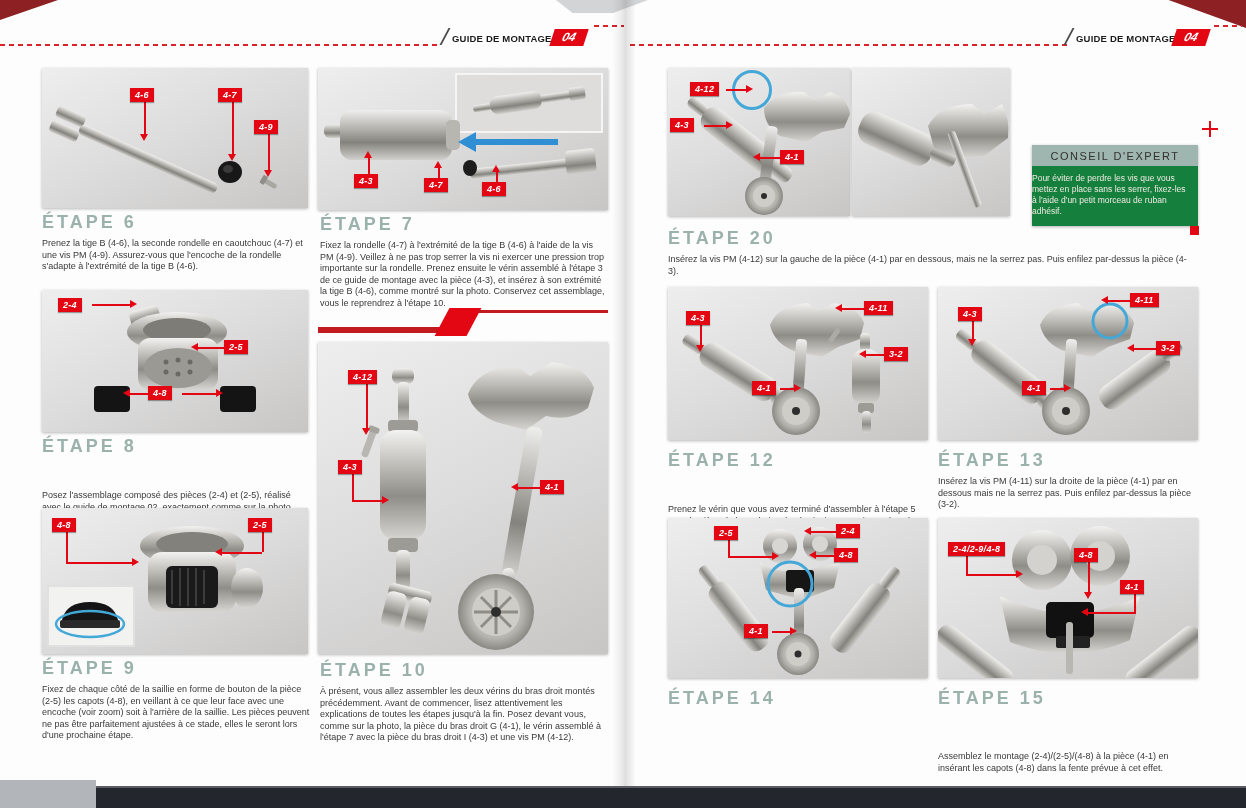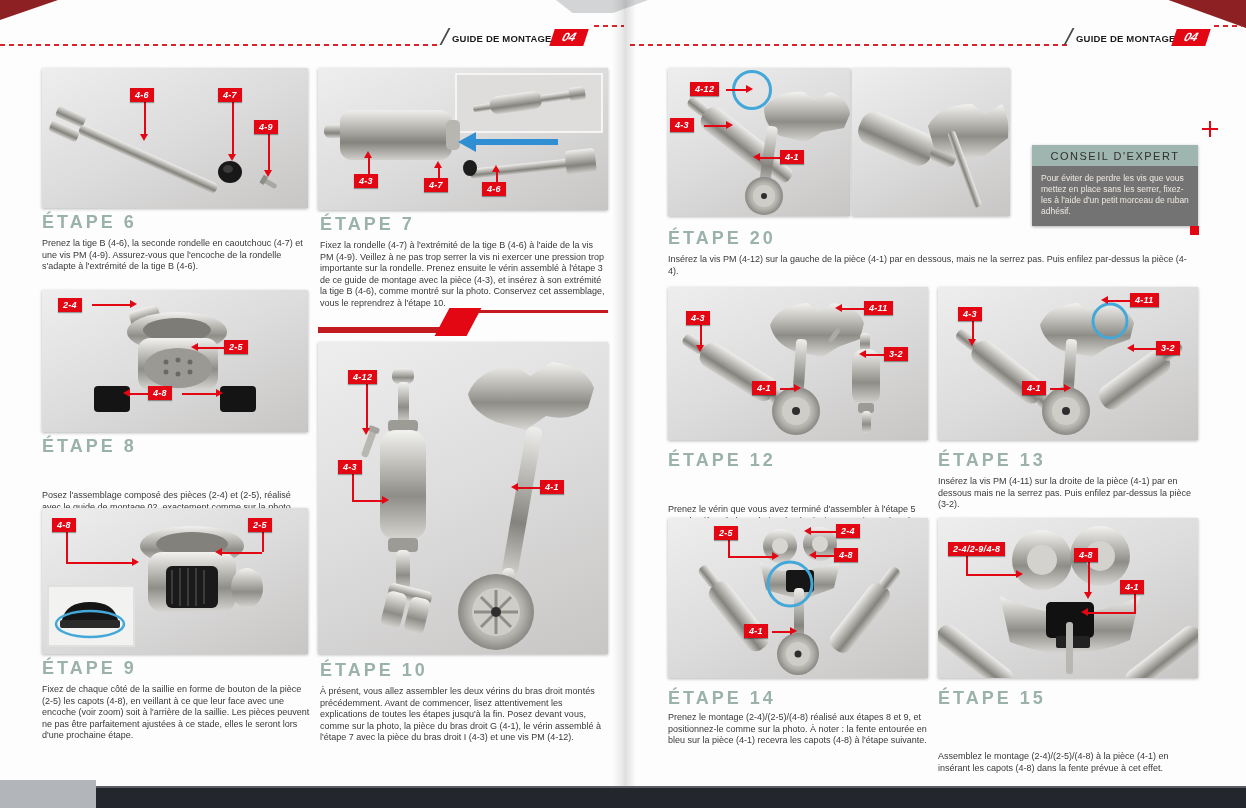--- a/index.html
+++ b/index.html
@@ -24,21 +24,21 @@
   .step-text{position:absolute;color:#39393a;font-size:9px;line-height:11.5px;}
   .dashes{position:absolute;height:2px;
           background:repeating-linear-gradient(to right,#d8232a 0 5px,transparent 5px 9px);}
   .hdr-label{position:absolute;font-size:9.5px;font-weight:bold;color:#1b1b1b;letter-spacing:.2px;white-space:nowrap;}
   .hdr-slash{position:absolute;width:2px;height:17px;background:#4a4a4a;transform:skewX(-28deg);}
   .badge{position:absolute;background:#e30613;color:#fff;font-weight:bold;font-style:italic;
          font-size:12px;width:34px;height:17px;line-height:17px;text-align:center;transform:skewX(-18deg);}
   .tip{position:absolute;left:1032px;top:145px;width:166px;box-shadow:0 1px 3px rgba(0,0,0,.3);}
   .tip-head{background:#9fb5b0;color:#31302c;font-weight:normal;letter-spacing:1.5px;text-align:center;
             font-size:11px;padding:5px 0 4px 0;}
-  .tip-body{background:#737373;color:#efe9e2;font-size:8.5px;line-height:11px;padding:7px 9px 9px 9px;}
+  .tip-body{background:#15803d;color:#efe9e2;font-size:8.5px;line-height:11px;padding:7px 9px 9px 0;}
 </style>
 </head>
 <body>
 
 <svg width="0" height="0" style="position:absolute">
   <defs>
     <linearGradient id="met" x1="0" y1="0" x2="0" y2="1">
       <stop offset="0" stop-color="#f2f2f0"></stop>
         <stop offset=".35" stop-color="#bab8b3"></stop>
       <stop offset=".6" stop-color="#8f8d88"></stop>
@@ -283,21 +283,21 @@
   <div style="position:absolute;left:1202px;top:128px;width:16px;height:2px;background:#e30613"></div>
   <div style="position:absolute;left:1209px;top:121px;width:2px;height:16px;background:#e30613"></div>
 
   <div class="tip">
     <div class="tip-head">CONSEIL D'EXPERT</div>
     <div class="tip-body">Pour éviter de perdre les vis que vous mettez en place sans les serrer, fixez-les à l'aide d'un petit morceau de ruban adhésif.</div>
   </div>
   <div style="position:absolute;left:1190px;top:226px;width:9px;height:9px;background:#e30613"></div>
 
   <div class="step-title" style="left:668px;top:228px">ÉTAPE 20</div>
-  <div class="step-text" style="left:668px;top:254px;width:525px">Insérez la vis PM (4-12) sur la gauche de la pièce (4-1) par en dessous, mais ne la serrez pas. Puis enfilez par-dessus la pièce (4-4).</div>
+  <div class="step-text" style="left:668px;top:254px;width:525px">Insérez la vis PM (4-12) sur la gauche de la pièce (4-1) par en dessous, mais ne la serrez pas. Puis enfilez par-dessus la pièce (4-3).</div>
 
   <div class="photo" style="left:668px;top:287px;width:260px;height:153px">
     <svg width="260" height="153">
       <path d="M102 38 q8 -20 38 -22 l10 8 16 -8 q24 4 30 20 l-4 16 -22 8 -16 10 -28 -6 q-20 -8 -24 -26 z" fill="url(#met)"></path>
       <g transform="rotate(32 70 85)">
         <rect x="6" y="78" width="24" height="13" rx="5" fill="url(#metH)"></rect>
         <rect x="28" y="72" width="84" height="26" rx="11" fill="url(#metH)"></rect>
         <rect x="110" y="76" width="26" height="17" rx="6" fill="url(#metH)"></rect>
       </g>
       <rect x="126" y="52" width="11" height="66" rx="4" fill="url(#metH)" transform="rotate(4 131 85)"></rect>
@@ -422,21 +422,20 @@
     <span class="callout" style="left:136px;top:30px">4-8</span>
     <div class="lead v" style="left:150px;top:44px;height:30px"></div>
     <div class="tri d" style="left:146px;top:74px"></div>
     <span class="callout" style="left:182px;top:62px">4-1</span>
     <div class="lead v" style="left:196px;top:76px;height:18px"></div>
     <div class="lead h" style="left:150px;top:94px;width:48px"></div>
     <div class="tri l" style="left:143px;top:90px"></div>
   </div>
 
   <div class="step-title" style="left:668px;top:688px">ÉTAPE 14</div>
-  <div class="step-text" style="left:668px;top:712px;width:262px">Prenez le montage (2-4)/(2-5)/(4-8) réalisé aux étapes 8 et 9, et positionnez-le comme sur la photo. À noter : la fente entourée en bleu sur la pièce (4-1) recevra les capots (4-8) à l'étape suivante.</div>
   <div class="step-title" style="left:938px;top:688px">ÉTAPE 15</div>
   <div class="step-text" style="left:938px;top:751px;width:262px">Assemblez le montage (2-4)/(2-5)/(4-8) à la pièce (4-1) en insérant les capots (4-8) dans la fente prévue à cet effet.</div>
 
   <div style="position:absolute;left:612px;top:0;width:24px;height:786px;background:linear-gradient(to right,rgba(0,0,0,0) 0%,rgba(0,0,0,0.07) 40%,rgba(0,0,0,0.12) 55%,rgba(0,0,0,0) 100%)"></div>
 
   <div style="position:absolute;left:0;top:786px;width:1246px;height:22px;background:#23262c;border-top:2px solid #5a5d63"></div>
   <div style="position:absolute;left:0;top:780px;width:96px;height:28px;background:#b2b5ba"></div>
 
 </div>
 

